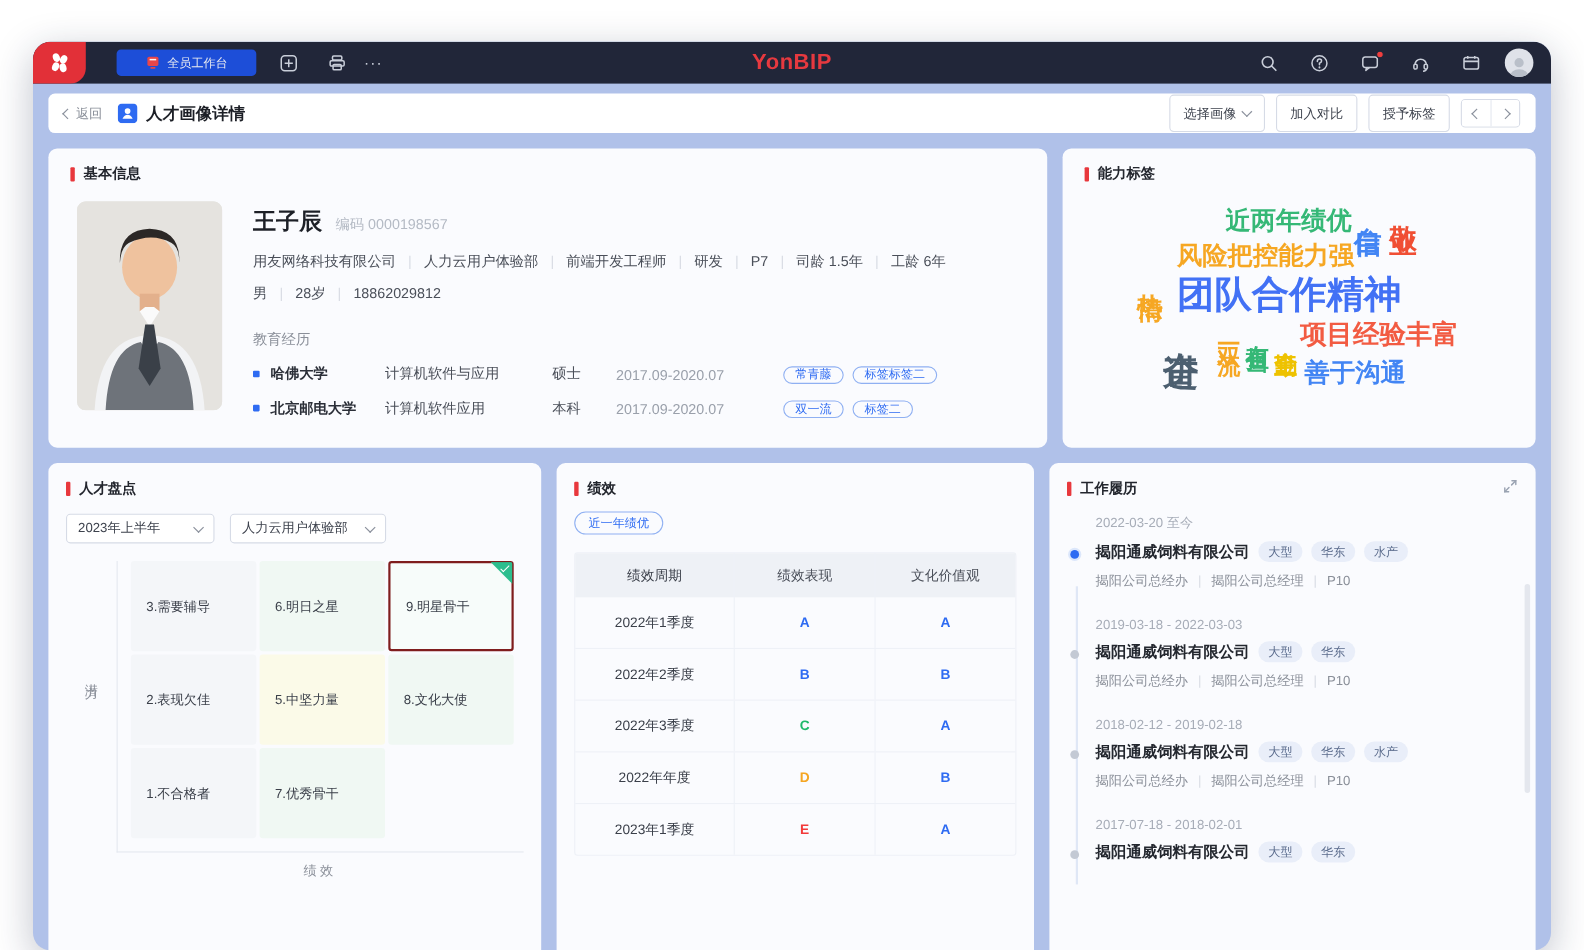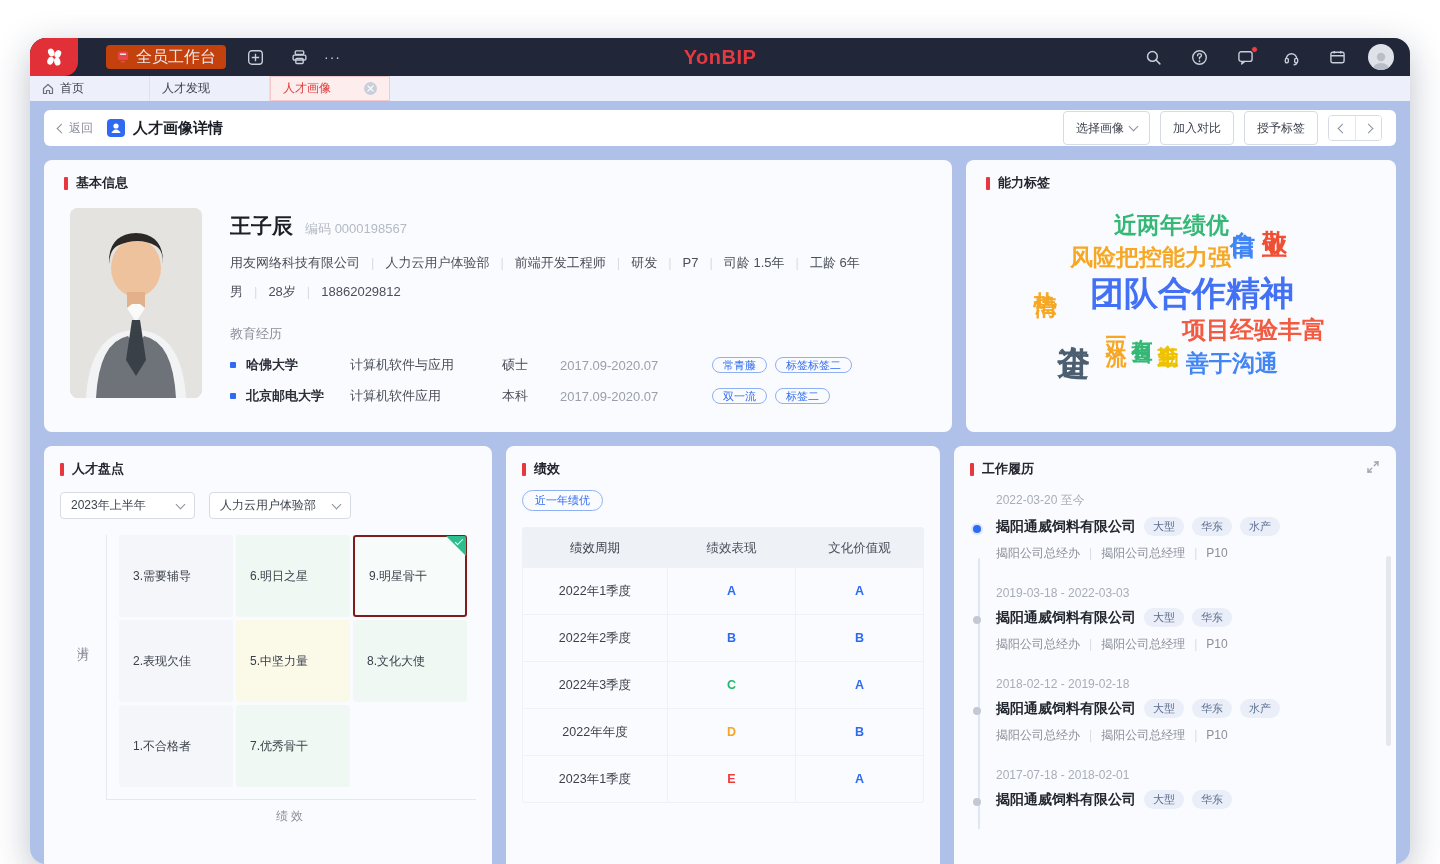--- a/index.html
+++ b/index.html
@@ -5,21 +5,21 @@
   * { margin:0; padding:0; box-sizing:border-box; }
   html,body { width:1440px; height:864px; background:#fff; font-family:"Liberation Sans","DejaVu Sans",sans-serif; overflow:hidden; }
 
   .window { position:absolute; left:30px; top:38px; width:1380px; height:826px;
     border-radius:16px; overflow:hidden; box-shadow:0 10px 36px rgba(25,35,70,.28);
     display:flex; flex-direction:column; background:#b0c1e9; }
 
   
   .navbar { height:38px; background:#212639; display:flex; align-items:center; flex:none; position:relative; }
   .logo-block { width:48px; height:38px; background:#e23038; border-radius:0 0 14px 0; display:flex; align-items:center; justify-content:center; flex:none; }
-  .workspace-btn { margin-left:28px; height:24px; background:#c2410c; border-radius:4px; display:flex; align-items:center; gap:6px; padding:0 10px; color:#e8eaf0; font-size:16px; cursor:pointer; }
+  .workspace-btn { margin-left:28px; height:24px; background:#1d4ed8; border-radius:4px; display:flex; align-items:center; gap:6px; padding:0 26px; color:#e8eaf0; font-size:11px; cursor:pointer; }
   .nav-ico { width:30px; height:24px; display:flex; align-items:center; justify-content:center; margin-left:14px; cursor:pointer; position:relative; }
   .nav-more { color:#c9ced9; font-size:14px; letter-spacing:1px; margin-left:10px; cursor:pointer; }
   .brand { position:absolute; left:50%; transform:translateX(-50%); color:#e6393f; font-size:20px; font-weight:bold; letter-spacing:.5px; }
   .nav-right { margin-left:auto; display:flex; align-items:center; gap:16px; padding-right:16px; }
   .badge-dot { position:absolute; top:1px; right:2px; width:7px; height:7px; border-radius:50%; background:#f03e3e; border:1px solid #212639; }
   .avatar { width:26px; height:26px; border-radius:50%; background:#dfe2e9; display:flex; align-items:flex-end; justify-content:center; overflow:hidden; cursor:pointer; }
 
   
   .tabbar { height:25px; background:#edf0fa; display:flex; flex:none; }
   .tab { width:120px; display:flex; align-items:center; padding:0 12px; gap:6px; font-size:12px; color:#3d424d; border-right:1px solid #dde2f0; cursor:pointer; }
@@ -200,40 +200,20 @@
       </div>
       <div class="avatar">
         <svg width="22" height="20" viewBox="0 0 22 20">
           <circle cx="11" cy="7" r="4.2" fill="#b9bfc9"></circle>
           <path d="M2 20 q2 -7 9 -7 q7 0 9 7 z" fill="#b9bfc9"></path>
         </svg>
       </div>
     </div>
   </div>
 
-  <div class="tabbar">
-    <div class="tab">
-      <svg class="home-svg" width="12" height="12" viewBox="0 0 12 12" fill="none" stroke="#6a7080" stroke-width="1.2">
-        <path d="M1.5 5.5 L6 1.5 L10.5 5.5 V10.5 H7.5 V7.5 H4.5 V10.5 H1.5 Z" stroke-linejoin="round"></path>
-      </svg>
-      <span>首页</span>
-    </div>
-    <div class="tab">
-      <span>人才发现</span>
-    </div>
-    <div class="tab active">
-      <span>人才画像</span>
-      <span class="tab-close">
-        <svg width="7" height="7" viewBox="0 0 8 8" stroke="#ffffff" stroke-width="1.4" stroke-linecap="round">
-          <line x1="1" y1="1" x2="7" y2="7"></line>
-            <line x1="7" y1="1" x2="1" y2="7"></line>
-        </svg>
-      </span>
-    </div>
-  </div>
 
   <div class="page-header">
     <div class="back">
       <span class="chev left"></span>
       <span>返回</span>
     </div>
     <div class="ph-title">
       <svg width="18" height="18" viewBox="0 0 18 18">
         <rect width="18" height="18" rx="4" fill="#2e6bf2"></rect>
         <circle cx="9" cy="7" r="2.6" fill="#ffffff"></circle>
@@ -321,21 +301,21 @@
       <div class="card-title">
         <span class="red-bar"></span>
         <span>能力标签</span>
       </div>
       <div class="cloud">
           <span class="cloud-word" style="left: 148px; top: 54px; font-size: 23px; color: rgb(53, 184, 118);">近两年绩优</span>
           <span class="cloud-word vertical" style="left: 264px; top: 52px; font-size: 25px; color: rgb(66, 133, 244);">自信</span>
           <span class="cloud-word vertical" style="left: 296px; top: 50px; font-size: 25px; color: rgb(240, 79, 52);">敬业</span>
           <span class="cloud-word" style="left: 104px; top: 86px; font-size: 23px; color: rgb(246, 167, 35);">风险把控能力强</span>
           <span class="cloud-word vertical" style="left: 68px; top: 114px; font-size: 23px; color: rgb(246, 167, 35);">热情</span>
-          <span class="cloud-word" style="left: 124px; top: 116px; font-size: 34px; color: rgb(66, 113, 245);">团队合作精神</span>
+          <span class="cloud-word" style="left: 104px; top: 116px; font-size: 34px; color: rgb(66, 113, 245);">团队合作精神</span>
           <span class="cloud-word vertical" style="left: 92px; top: 160px; font-size: 32px; color: rgb(76, 95, 112);">奋进</span>
           <span class="cloud-word vertical" style="left: 140px; top: 164px; font-size: 21px; color: rgb(246, 167, 35);">双一流</span>
           <span class="cloud-word vertical" style="left: 166px; top: 162px; font-size: 21px; color: rgb(53, 184, 118);">有担当</span>
           <span class="cloud-word vertical" style="left: 192px; top: 168px; font-size: 21px; color: rgb(238, 194, 0);">全勤王</span>
           <span class="cloud-word" style="left: 216px; top: 158px; font-size: 24px; color: rgb(242, 91, 66);">项目经验丰富</span>
           <span class="cloud-word" style="left: 220px; top: 192px; font-size: 23px; color: rgb(66, 133, 244);">善于沟通</span>
         </div>
     </div>
   </div>
 

